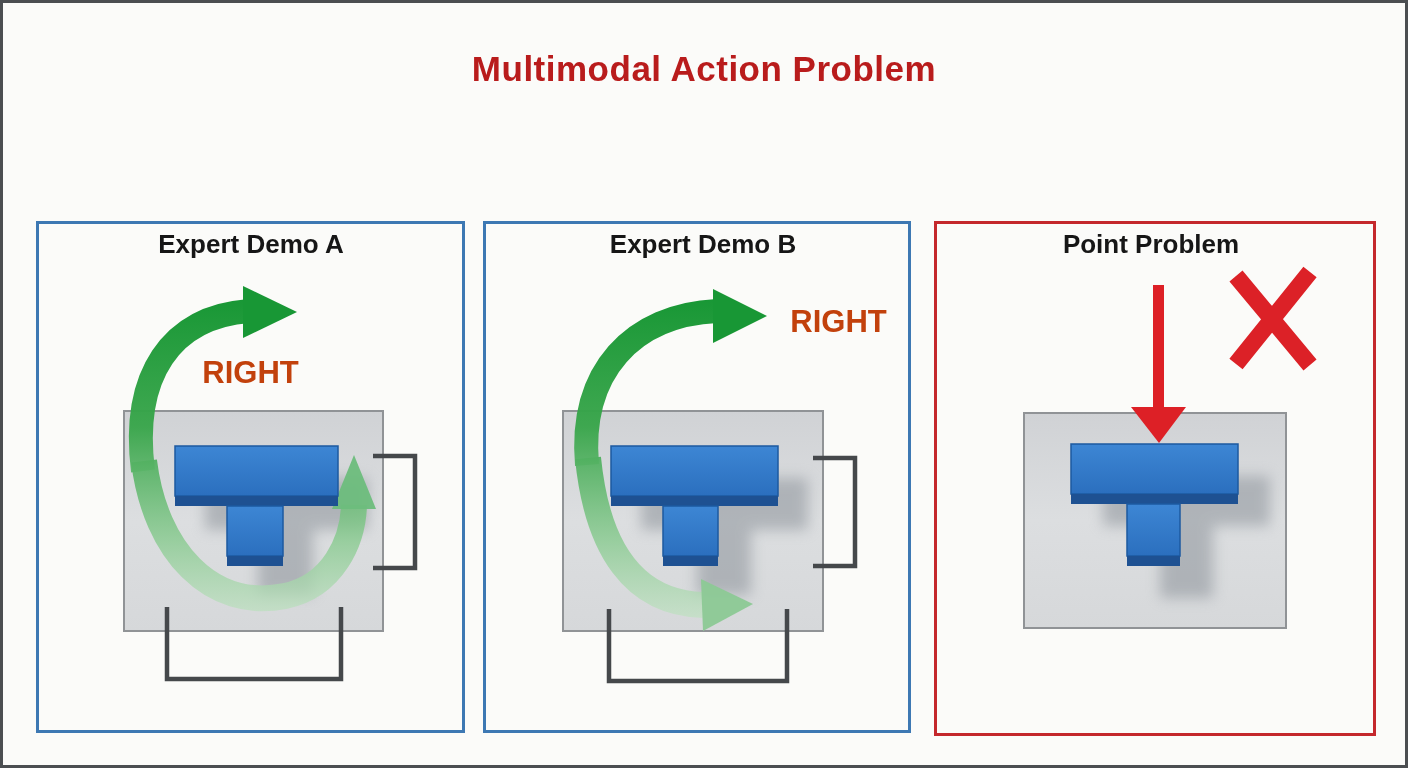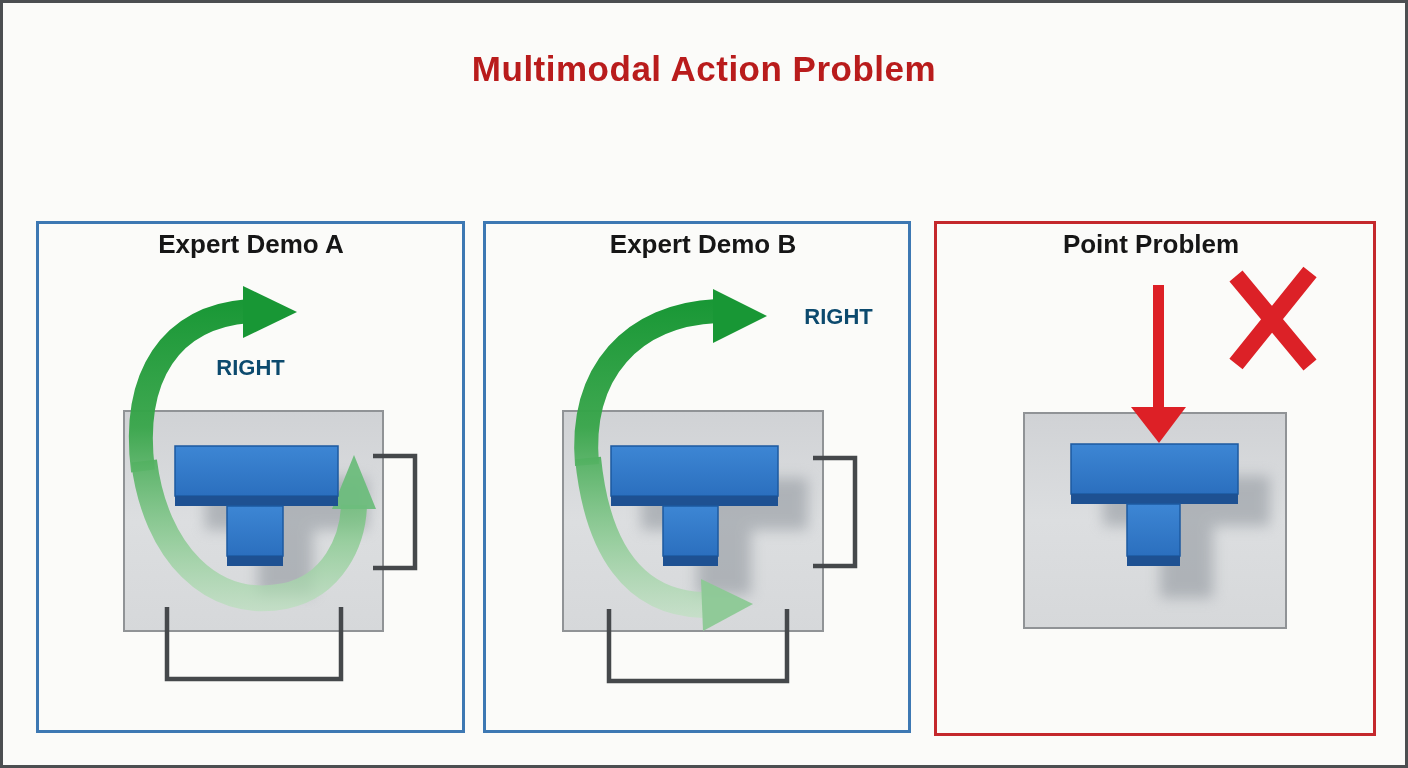--- a/index.html
+++ b/index.html
@@ -31,21 +31,21 @@
     box-sizing:border-box;background:transparent;
   }
   .panel.blue{border:3px solid #3d78b3;}
   .panel.red{border:3px solid #c4282c;}
   .panel.a{left:33px;width:429px;}
   .panel.b{left:480px;width:428px;}
   .panel.c{left:931px;width:442px;height:515px;}
   .scene-svg{position:absolute;top:0;left:0;width:1408px;height:768px;pointer-events:none;}
   .action-label{
     position:absolute;
-    font-size:22px;font-weight:bold;color:#0c4a6e;
+    font-size:31px;font-weight:bold;color:#c2410c;
     text-align:center;
   }
   .action-label.lext{left:185px;top:352px;width:125px;}
   .action-label.right{left:758px;top:301px;width:155px;}
 </style>
 </head>
 <body>
 
 <div class="figure">
 

